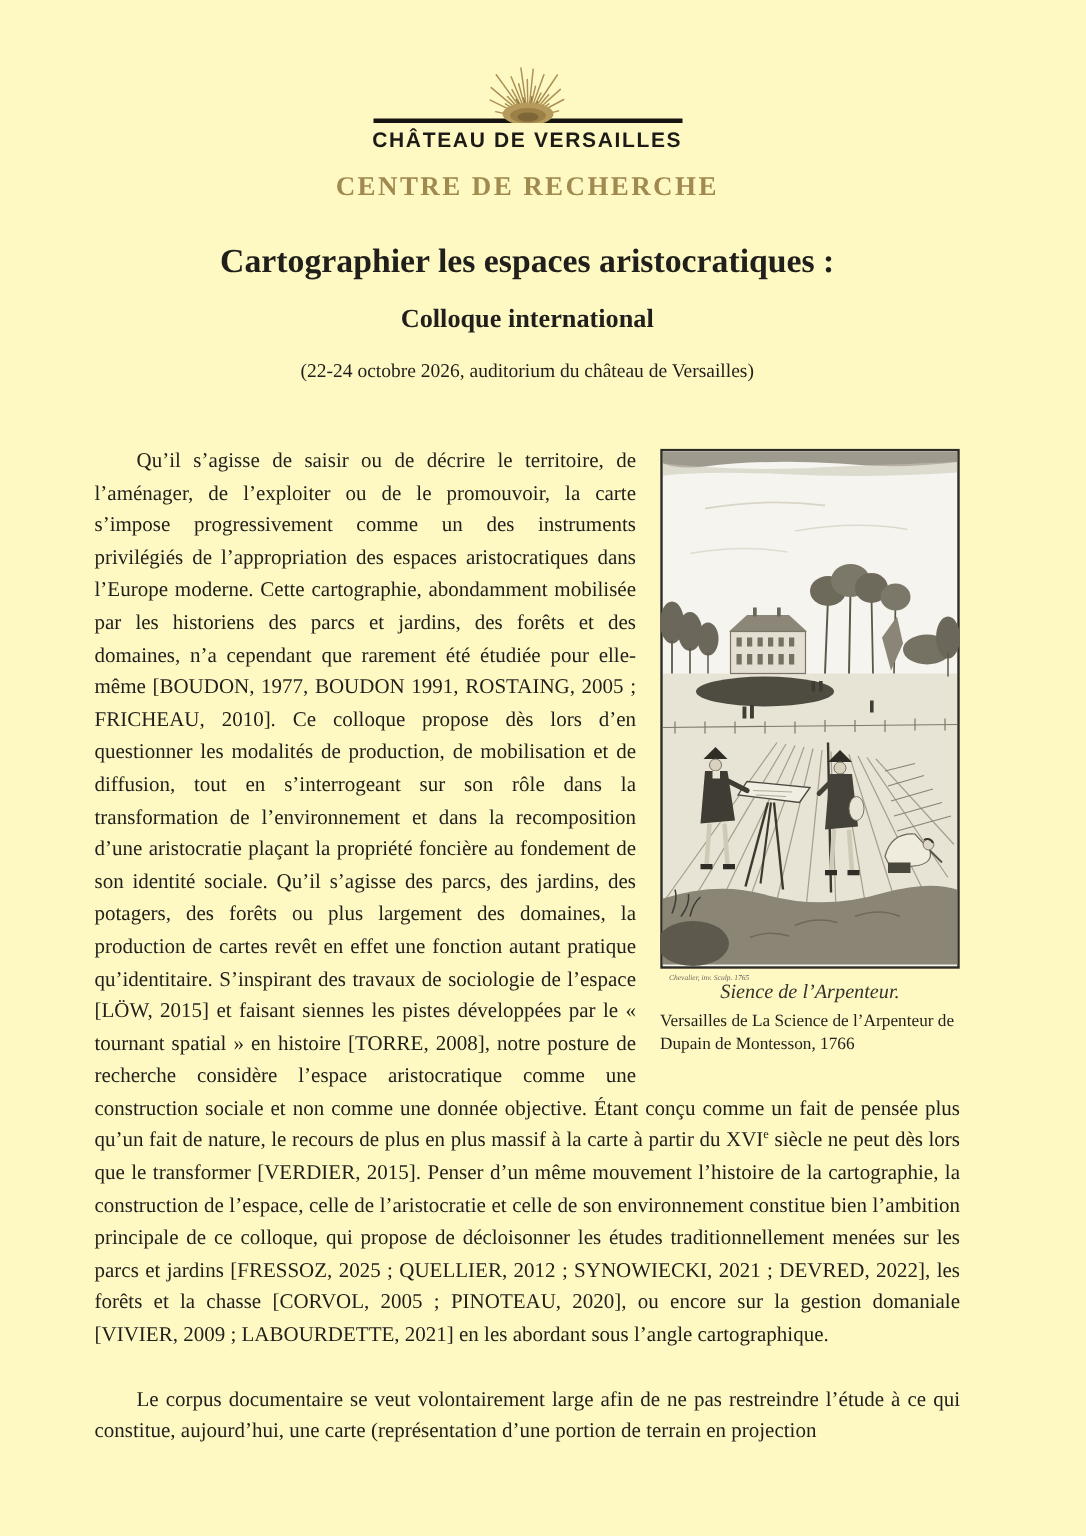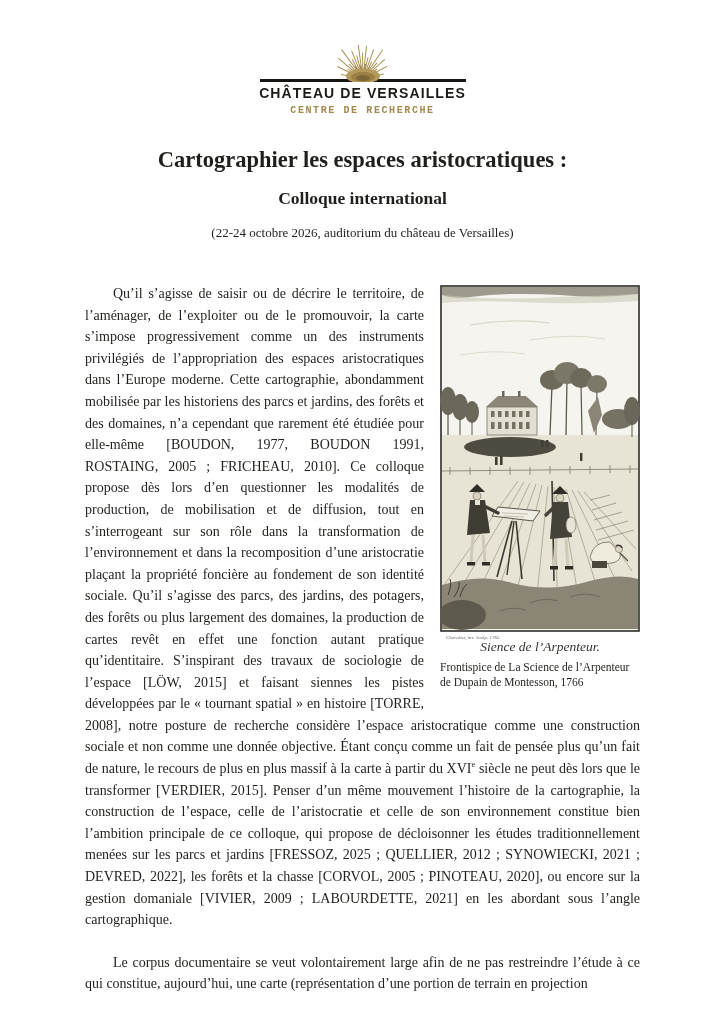--- a/index.html
+++ b/index.html
@@ -1,33 +1,33 @@
 <!DOCTYPE html>
 <html lang="fr"><head>
 <meta charset="utf-8">
 <style>
   * { box-sizing: border-box; }
   html,body { margin:0; padding:0; }
   body { width:724px; height:1024px; background:#e8e8e8; }
   .page {
-    width:724px; height:1024px; background:#ffffff; color:#201f1b;
+    width:724px; height:1024px; background:#fef9c3; color:#201f1b;
     font-family:"Liberation Serif","DejaVu Serif",serif;
-    padding:38px 84px 0 85px; position:relative; overflow:hidden;
+    padding:38px 84px 0 63px; position:relative; overflow:hidden;
   }
   
   .logo { text-align:center; }
   .sunburst { display:block; margin:0 auto -3px auto; }
   .logo-rule { width:206px; height:3px; background:#171511; margin:0 auto 3px auto; }
   .brand1 {
     font-family:"Liberation Sans","DejaVu Sans",sans-serif;
     font-weight:bold; font-size:14px; letter-spacing:1.1px; color:#1d1b17; line-height:17px;
   }
   .brand2 {
-    font-family:Liberation Mono, monospace;
-    font-weight:bold; font-size:10px; letter-spacing:1.6px; color:#a18a4f; line-height:15px; margin-top:1px;
+    font-family:Liberation Serif, serif;
+    font-weight:bold; font-size:18px; letter-spacing:1.6px; color:#a18a4f; line-height:15px; margin-top:15px;
   }
   
   .doc-title { margin:26px 0 0 0; text-align:center; font-weight:bold; font-size:22.5px; line-height:31px; }
   .doc-title sup, .bodytext sup { font-size:60%; vertical-align:super; line-height:0; }
   .subtitle  { margin-top:13px; text-align:center; font-weight:bold; font-size:17.5px; }
   .call      { margin-top:14px; text-align:center; font-weight:bold; font-size:19px; }
   .datevenue { margin-top:16px; text-align:center; font-size:13px; }
   
   .bodytext { margin-top:42px; font-size:14px; line-height:21.6px; text-align:justify; }
   .bodytext p { margin:0; text-indent:28px; }
@@ -250,21 +250,21 @@
         <g>
           <path d="M2,300 Q40,288 72,298 Q110,308 150,296 Q180,288 198,294 L198,344 L2,344 Z" fill="#8b8576"></path>
           <ellipse cx="22" cy="330" rx="24" ry="15" fill="#5d594c"></ellipse>
           <path d="M8,310 q4,-10 2,-16 M14,312 q6,-8 5,-15 M20,312 q2,-9 7,-13" stroke="#3f3c33" stroke-width="1" fill="none"></path>
           <path d="M90,318 q14,-6 28,-2 M130,312 q16,-6 30,0 M60,326 q12,-5 26,-1" stroke="#6e695c" stroke-width="1" fill="none"></path>
         </g>
 
         <text x="6" y="354" font-family="Liberation Serif, DejaVu Serif, serif" font-style="italic" font-size="5" fill="#6b675c">Chevalier, inv. Sculp. 1765</text>
         <text x="100" y="366" text-anchor="middle" font-family="Liberation Serif, DejaVu Serif, serif" font-style="italic" font-size="13.5" fill="#35332c">Sience de l’Arpenteur.</text>
       </svg>
-      <figcaption><span>Frontispice de </span><span class="cap-it">La Science de l’Arpenteur</span><span> de Dupain de Montesson, 1766</span></figcaption>
+      <figcaption><span>Versailles de </span><span class="cap-it">La Science de l’Arpenteur</span><span> de Dupain de Montesson, 1766</span></figcaption>
     </figure>
 
     <p><span>Qu’il s’agisse de saisir ou de décrire le territoire, de l’aménager, de l’exploiter ou de le promouvoir, la carte s’impose progressivement comme un des instruments privilégiés de l’appropriation des espaces aristocratiques dans l’Europe moderne. Cette cartographie, abondamment mobilisée par les historiens des parcs et jardins, des forêts et des domaines, n’a cependant que rarement été étudiée pour elle-même [BOUDON, 1977, BOUDON 1991, ROSTAING, 2005 ; FRICHEAU, 2010]. Ce colloque propose dès lors d’en questionner les modalités de production, de mobilisation et de diffusion, tout en s’interrogeant sur son rôle dans la transformation de l’environnement et dans la recomposition d’une aristocratie plaçant la propriété foncière au fondement de son identité sociale. Qu’il s’agisse des parcs, des jardins, des potagers, des forêts ou plus largement des domaines, la production de cartes revêt en effet une fonction autant pratique qu’identitaire. S’inspirant des travaux de sociologie de l’espace [LÖW, 2015] et faisant siennes les pistes développées par le « tournant spatial » en histoire [TORRE, 2008], notre posture de recherche considère l’espace aristocratique comme une construction sociale et non comme une donnée objective. Étant conçu comme un fait de pensée plus qu’un fait de nature, le recours de plus en plus massif à la carte à partir du XVI</span><sup>e</sup><span> siècle ne peut dès lors que le transformer [VERDIER, 2015]. Penser d’un même mouvement l’histoire de la cartographie, la construction de l’espace, celle de l’aristocratie et celle de son environnement constitue bien l’ambition principale de ce colloque, qui propose de décloisonner les études traditionnellement menées sur les parcs et jardins [FRESSOZ, 2025 ; QUELLIER, 2012 ; SYNOWIECKI, 2021 ; DEVRED, 2022], les forêts et la chasse [CORVOL, 2005 ; PINOTEAU, 2020], ou encore sur la gestion domaniale [VIVIER, 2009 ; LABOURDETTE, 2021] en les abordant sous l’angle cartographique.</span></p>
 
     <p>Le corpus documentaire se veut volontairement large afin de ne pas restreindre l’étude à ce qui constitue, aujourd’hui, une carte (représentation d’une portion de terrain en projection</p>
   </div>
 
 </div>
 
 </body></html>

